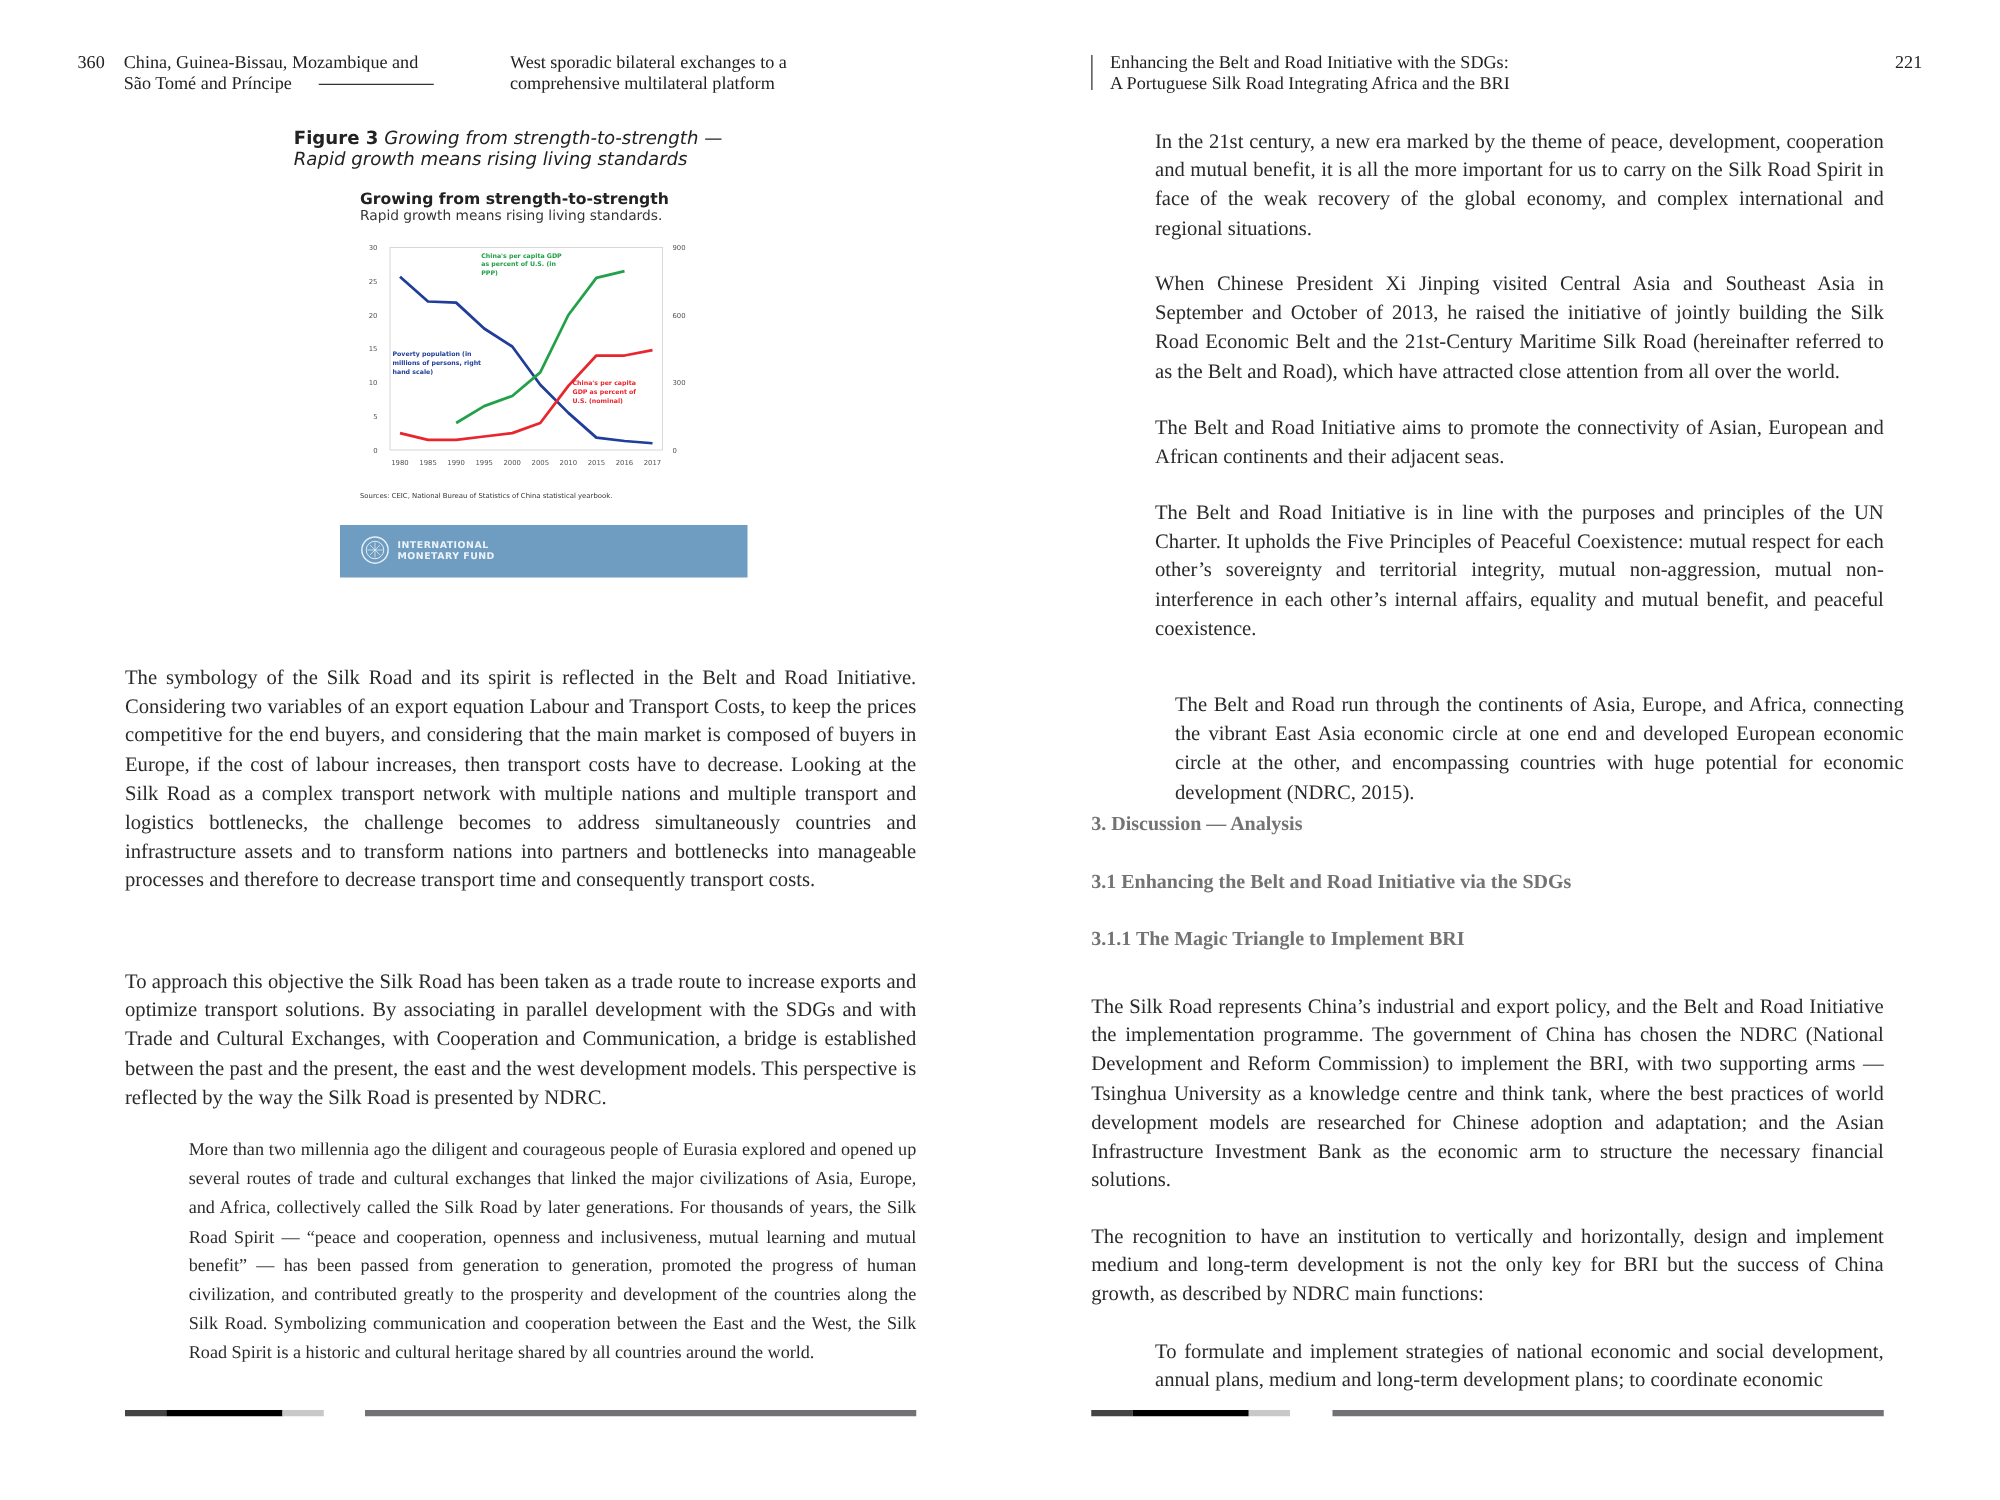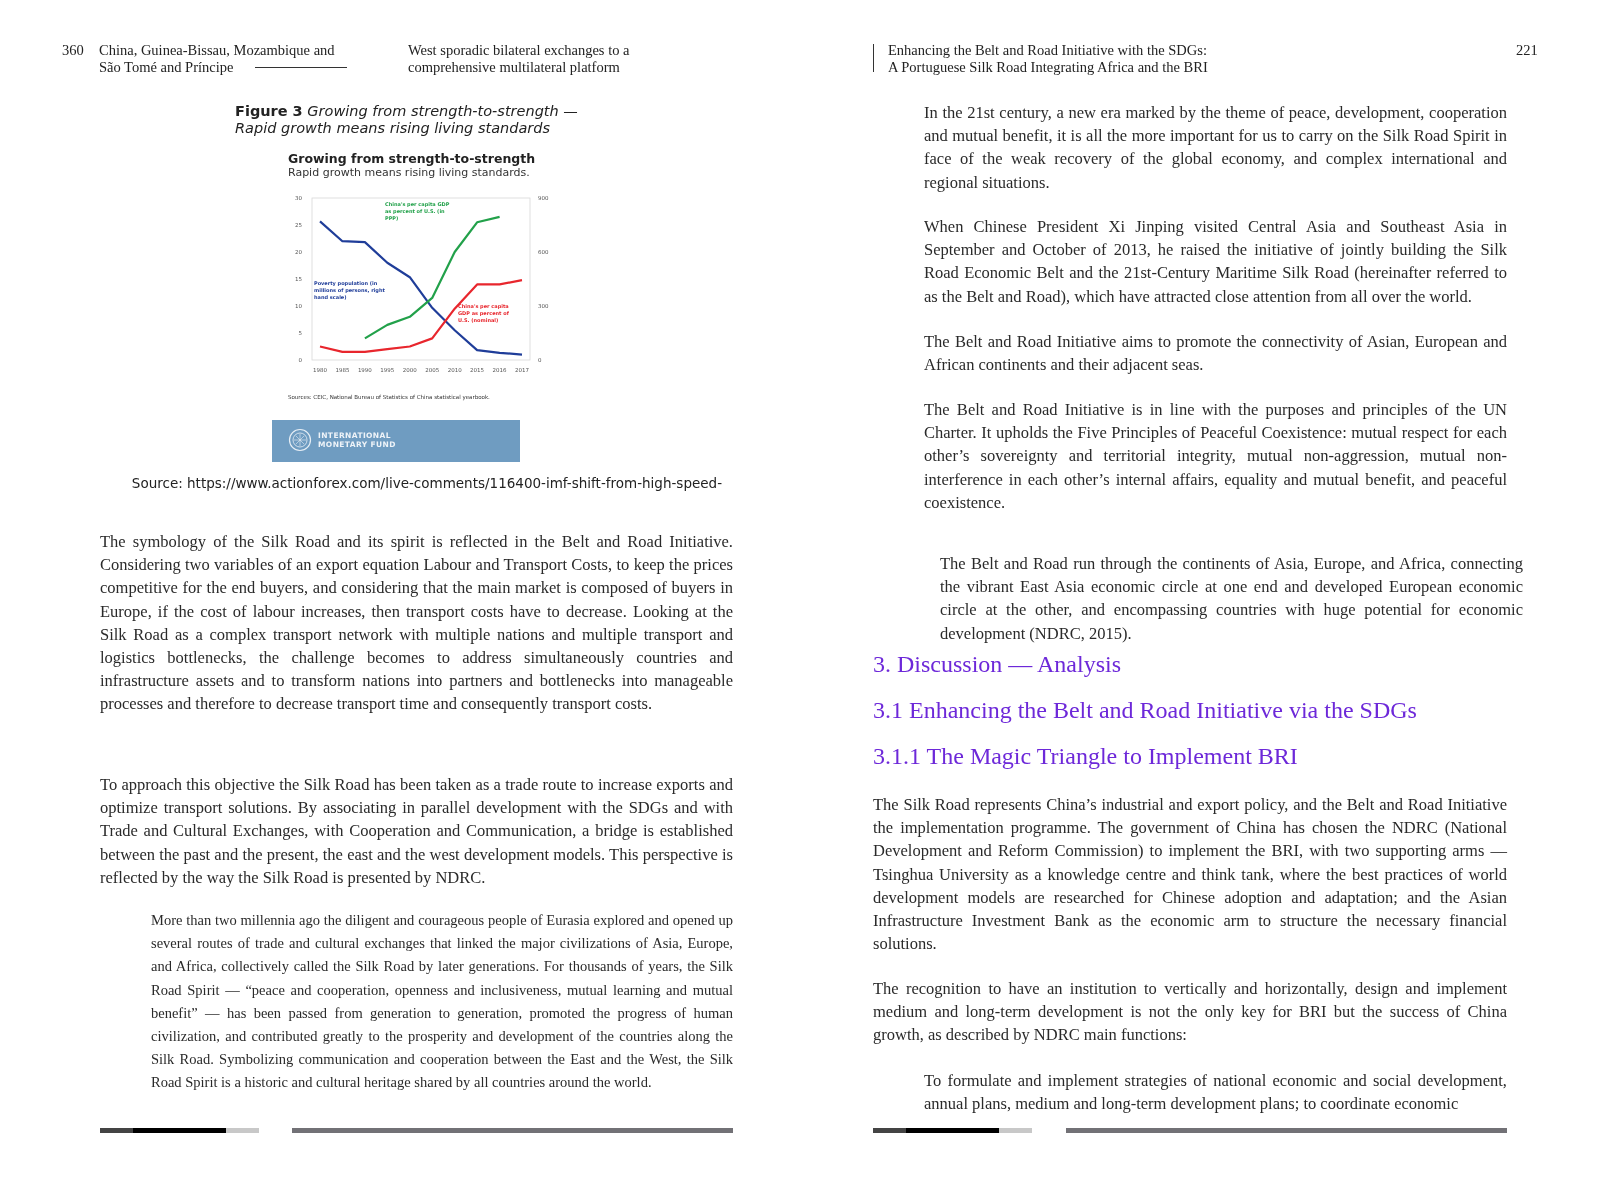--- a/index.html
+++ b/index.html
@@ -6,21 +6,21 @@
   body { width:1600px; height:1200px; position:relative; overflow:hidden; color:#222; }
   .serif { font-family: "Liberation Serif", "DejaVu Serif", serif; }
   .sans { font-family: "DejaVu Sans", "Liberation Sans", sans-serif; }
   .abs { position:absolute; }
   .runhead { font-size:14.5px; line-height:17px; color:#222; }
   .pnum { font-size:14.5px; color:#222; }
   .rh-rule { position:absolute; height:1px; background:#333; }
   .vrule { position:absolute; width:1px; background:#333; }
   .body-text { font-size:16.5px; line-height:23.2px; text-align:justify; color:#2a2a2a; }
   .quote-text { font-size:14.5px; line-height:23.2px; text-align:justify; color:#2a2a2a; }
-  .h2 { font-size:24px; font-weight:normal; color:#6d28d9; }
+  .h2 { font-size:16px; font-weight:bold; color:#737373; }
   .fig-cap { font-size:14.5px; line-height:17px; color:#222; }
   .fig-cap b { font-weight:bold; }
   .fig-cap i { font-style:italic; }
   .chart-title { font-size:12.5px; font-weight:bold; color:#222; }
   .chart-sub { font-size:11px; color:#333; }
   .src { font-size:13.5px; line-height:19px; text-align:right; color:#222; }
   .imf { background:#6f9cc1; }
   .bar { position:absolute; height:5px; }
 </style>
 </head>
@@ -78,34 +78,33 @@
       <text x="105" y="30" font-size="5" font-weight="bold" fill="#22a14a" font-family="DejaVu Sans, sans-serif">PPP)</text>
       <text x="34" y="95" font-size="5" font-weight="bold" fill="#1f3d99" font-family="DejaVu Sans, sans-serif">Poverty population (in</text>
       <text x="34" y="102" font-size="5" font-weight="bold" fill="#1f3d99" font-family="DejaVu Sans, sans-serif">millions of persons, right</text>
       <text x="34" y="109" font-size="5" font-weight="bold" fill="#1f3d99" font-family="DejaVu Sans, sans-serif">hand scale)</text>
       <text x="178" y="118" font-size="5" font-weight="bold" fill="#e8262d" font-family="DejaVu Sans, sans-serif">China's per capita</text>
       <text x="178" y="125" font-size="5" font-weight="bold" fill="#e8262d" font-family="DejaVu Sans, sans-serif">GDP as percent of</text>
       <text x="178" y="132" font-size="5" font-weight="bold" fill="#e8262d" font-family="DejaVu Sans, sans-serif">U.S. (nominal)</text>
     </svg>
   <div class="abs sans" style="left:288px;top:394px;font-size:5.5px;color:#333;">Sources: CEIC, National Bureau of Statistics of China statistical yearbook.</div>
 
-  <div class="abs imf" style="left:272px;top:420px;width:248px;height:42px;">
+  <div class="abs imf" style="left:272px;top:420px;width:326px;height:42px;">
     <svg class="abs" style="left:16px;top:8px;" width="24" height="24" viewBox="0 0 24 24">
       <circle cx="12" cy="12" r="10.5" fill="none" stroke="#e6eef5" stroke-width="1.2"></circle>
       <circle cx="12" cy="12" r="7" fill="none" stroke="#e6eef5" stroke-width="0.8"></circle>
       <path d="M6 12 H18 M12 6 V18 M8 8 L16 16 M16 8 L8 16" stroke="#e6eef5" stroke-width="0.6"></path>
     </svg>
     <div class="abs sans" style="left:46px;top:11px;font-size:7.5px;line-height:9px;font-weight:bold;color:#eef3f8;letter-spacing:0.4px;">
       <div>INTERNATIONAL</div>
       <div>MONETARY FUND</div>
     </div>
   </div>
 
   <div class="abs sans src" style="left:100px;top:474px;width:622px;">
-    <div>Source: https://www.actionforex.com/live-comments/116400-imf-shift-from-high-speed-</div>
   </div>
 
   <p class="abs serif body-text" style="left:100px;top:530px;width:633px;margin:0;">The symbology of the Silk Road and its spirit is reflected in the Belt and Road Initiative. Considering two variables of an export equation Labour and Transport Costs, to keep the prices competitive for the end buyers, and considering that the main market is composed of buyers in Europe, if the cost of labour increases, then transport costs have to decrease. Looking at the Silk Road as a complex transport network with multiple nations and multiple transport and logistics bottlenecks, the challenge becomes to address simultaneously countries and infrastructure assets and to transform nations into partners and bottlenecks into manageable processes and therefore to decrease transport time and consequently transport costs.</p>
   <p class="abs serif body-text" style="left:100px;top:773px;width:633px;margin:0;">To approach this objective the Silk Road has been taken as a trade route to increase exports and optimize transport solutions. By associating in parallel development with the SDGs and with Trade and Cultural Exchanges, with Cooperation and Communication, a bridge is established between the past and the present, the east and the west development models. This perspective is reflected by the way the Silk Road is presented by NDRC.</p>
   <p class="abs serif quote-text" style="left:151px;top:909px;width:582px;margin:0;">More than two millennia ago the diligent and courageous people of Eurasia explored and opened up several routes of trade and cultural exchanges that linked the major civilizations of Asia, Europe, and Africa, collectively called the Silk Road by later generations. For thousands of years, the Silk Road Spirit — “peace and cooperation, openness and inclusiveness, mutual learning and mutual benefit” — has been passed from generation to generation, promoted the progress of human civilization, and contributed greatly to the prosperity and development of the countries along the Silk Road. Symbolizing communication and cooperation between the East and the West, the Silk Road Spirit is a historic and cultural heritage shared by all countries around the world.</p>
 
   <div class="bar" style="left:100px;top:1128px;width:33px;background:#444;"></div>
   <div class="bar" style="left:133px;top:1128px;width:93px;background:#000;"></div>
   <div class="bar" style="left:226px;top:1128px;width:33px;background:#c8c8c8;"></div>
   <div class="bar" style="left:292px;top:1128px;width:441px;background:#727176;"></div>

